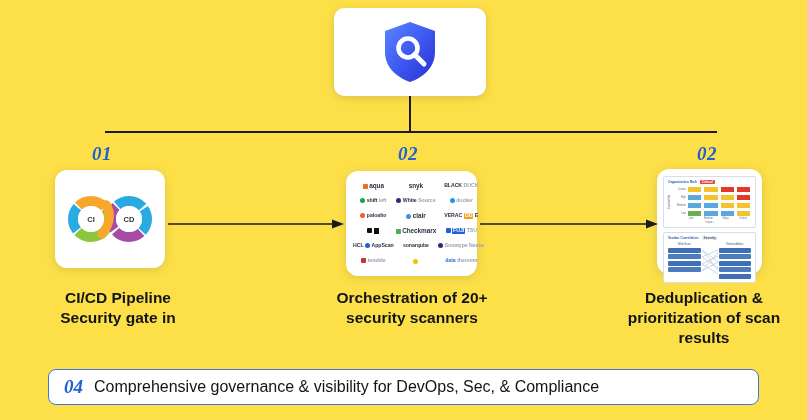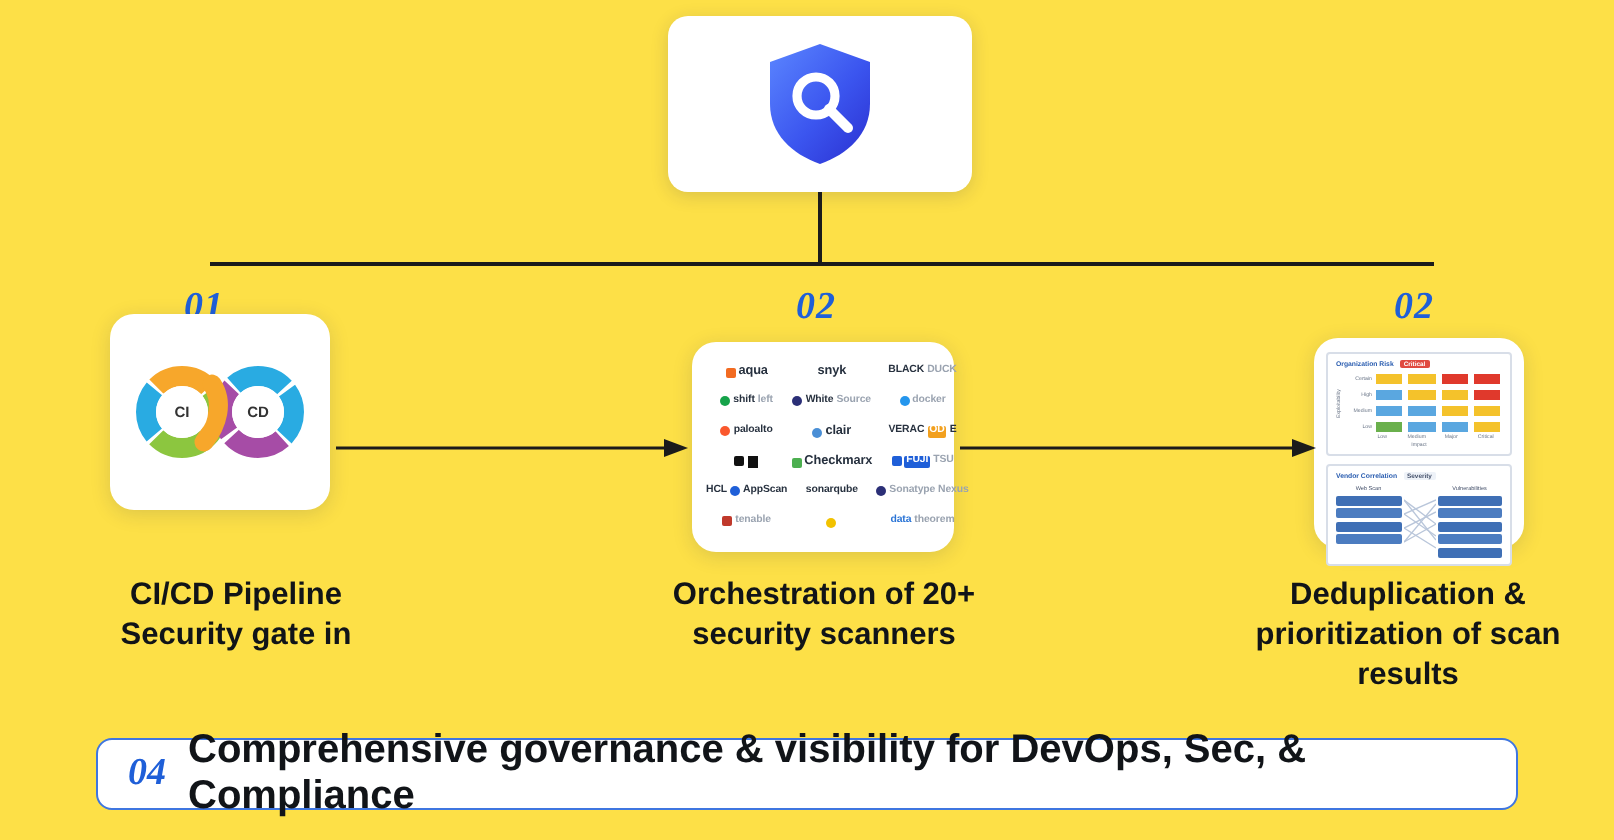--- a/index.html
+++ b/index.html
@@ -41,21 +41,21 @@
   }
   .step-num.n1 { left: 92px; }
   .step-num.n2 { left: 398px; }
   .step-num.n3 { left: 697px; }
 
   
   .card {
     position: absolute; background: #ffffff; border-radius: 12px;
     box-shadow: 0 2px 10px rgba(30,40,80,.15);
   }
-  .card-1 { left: 55px;  top: 157px; width: 110px; height: 98px; }
+  .card-1 { left: 55px;  top: 170px; width: 110px; height: 98px; }
   .card-2 { left: 346px; top: 171px; width: 131px; height: 105px; }
   .card-3 { left: 657px; top: 169px; width: 105px; height: 105px; }
 
   
   .loop-wrap { width: 100%; height: 100%; display: flex; align-items: center; justify-content: center; }
 
   
   .logo-grid {
     width: 100%; height: 100%;
     padding: 8px 7px;
@@ -126,21 +126,21 @@
     border: 1.6px solid #3f76e0; border-radius: 8px;
     background: #ffffff;
     display: flex; align-items: center; gap: 11px;
     padding-left: 15px;
   }
   .banner-num {
     font-family: "Liberation Serif", serif;
     font-style: italic; font-weight: 700; font-size: 19px;
     color: #1f5fd8;
   }
-  .banner-text { font-size: 20px; font-weight: 700; color: #111418; }
+  .banner-text { font-size: 16px; font-weight: 400; color: #111418; }
 </style>
 </head>
 <body>
 
 <div id="stage">
 
   <div class="hero-card">
     <span>
       <svg width="58" height="64" viewBox="0 0 58 64" aria-hidden="true">
         <defs>

